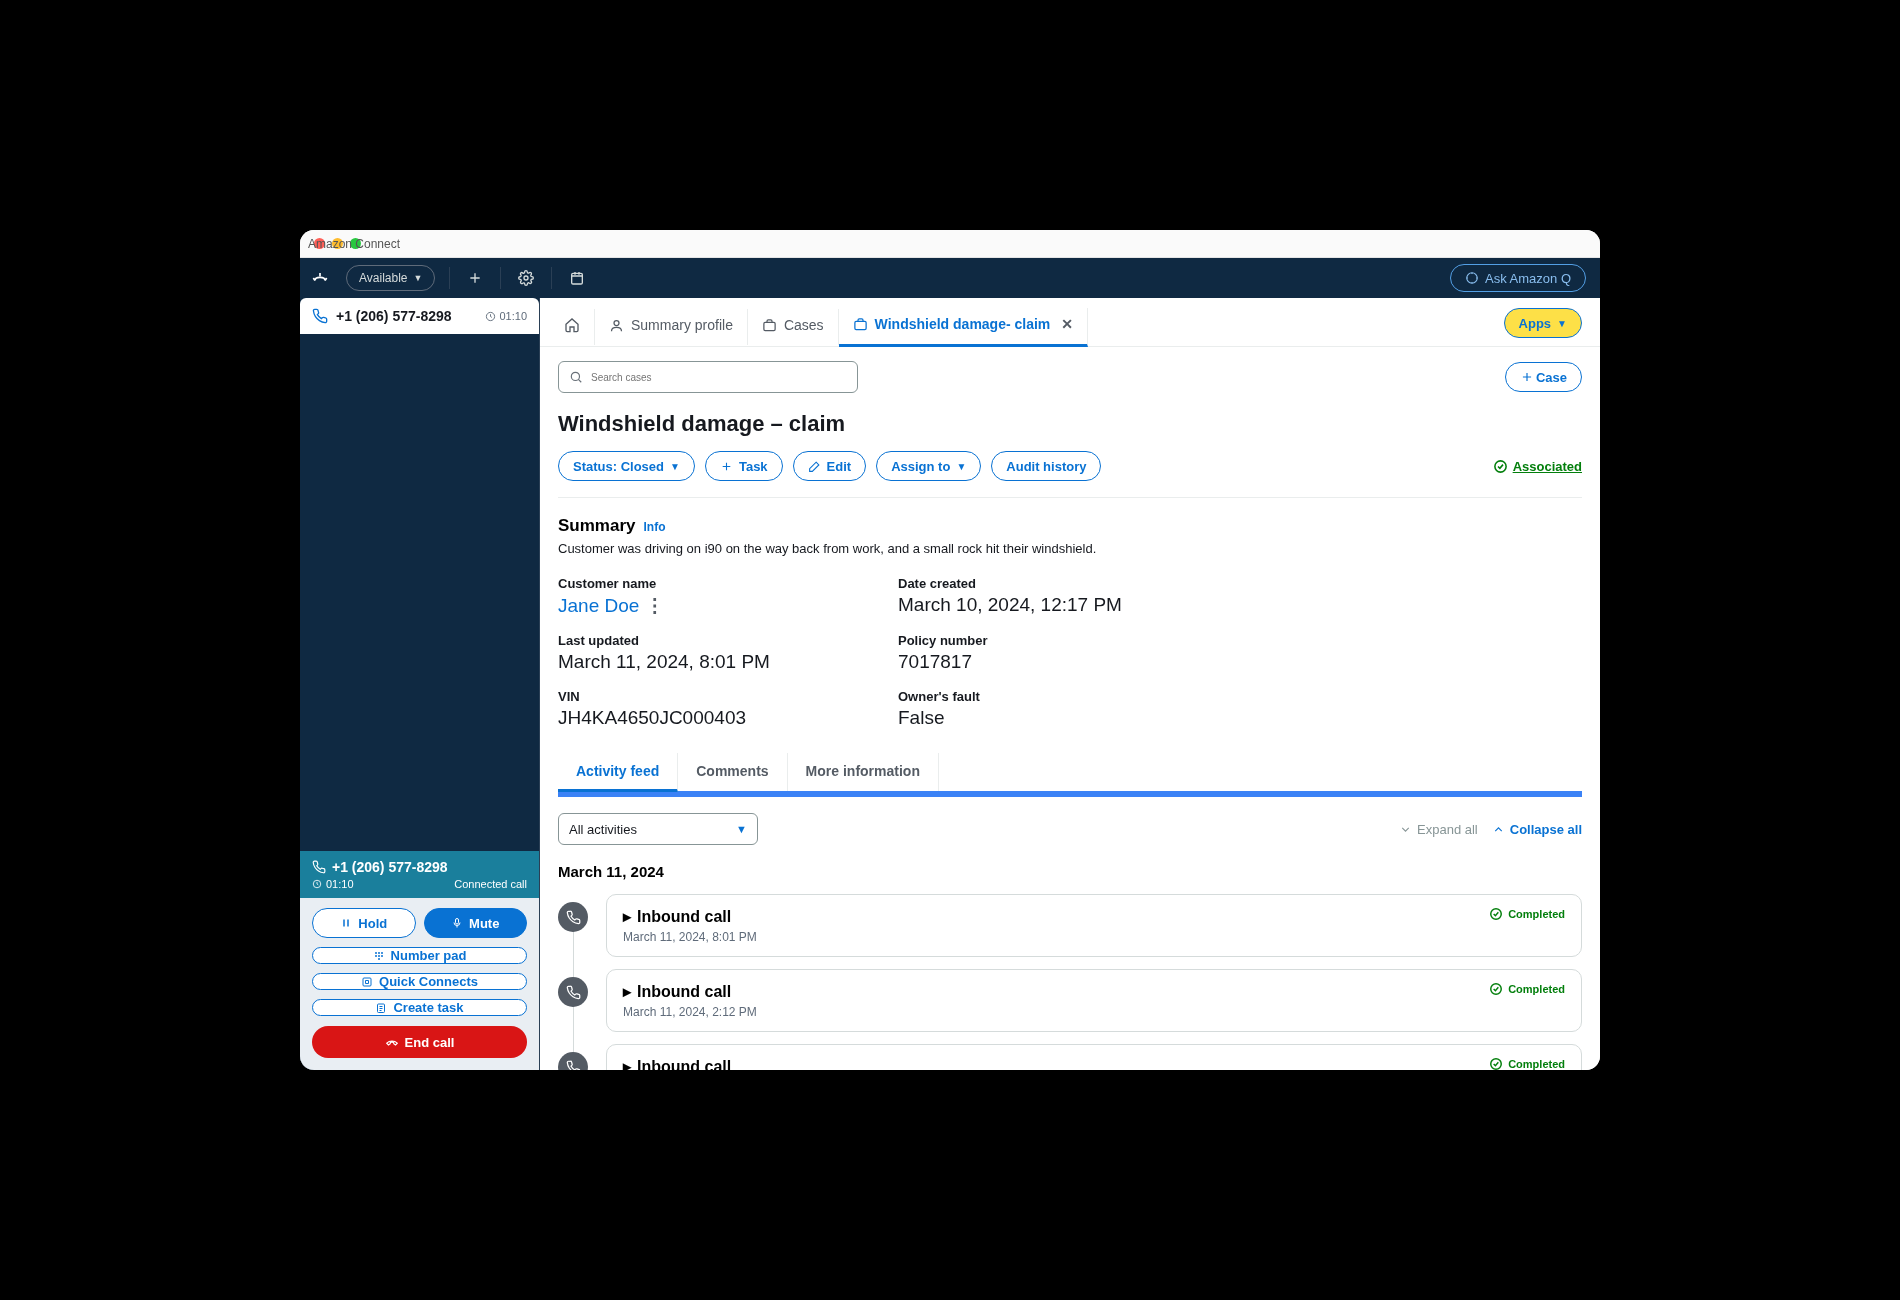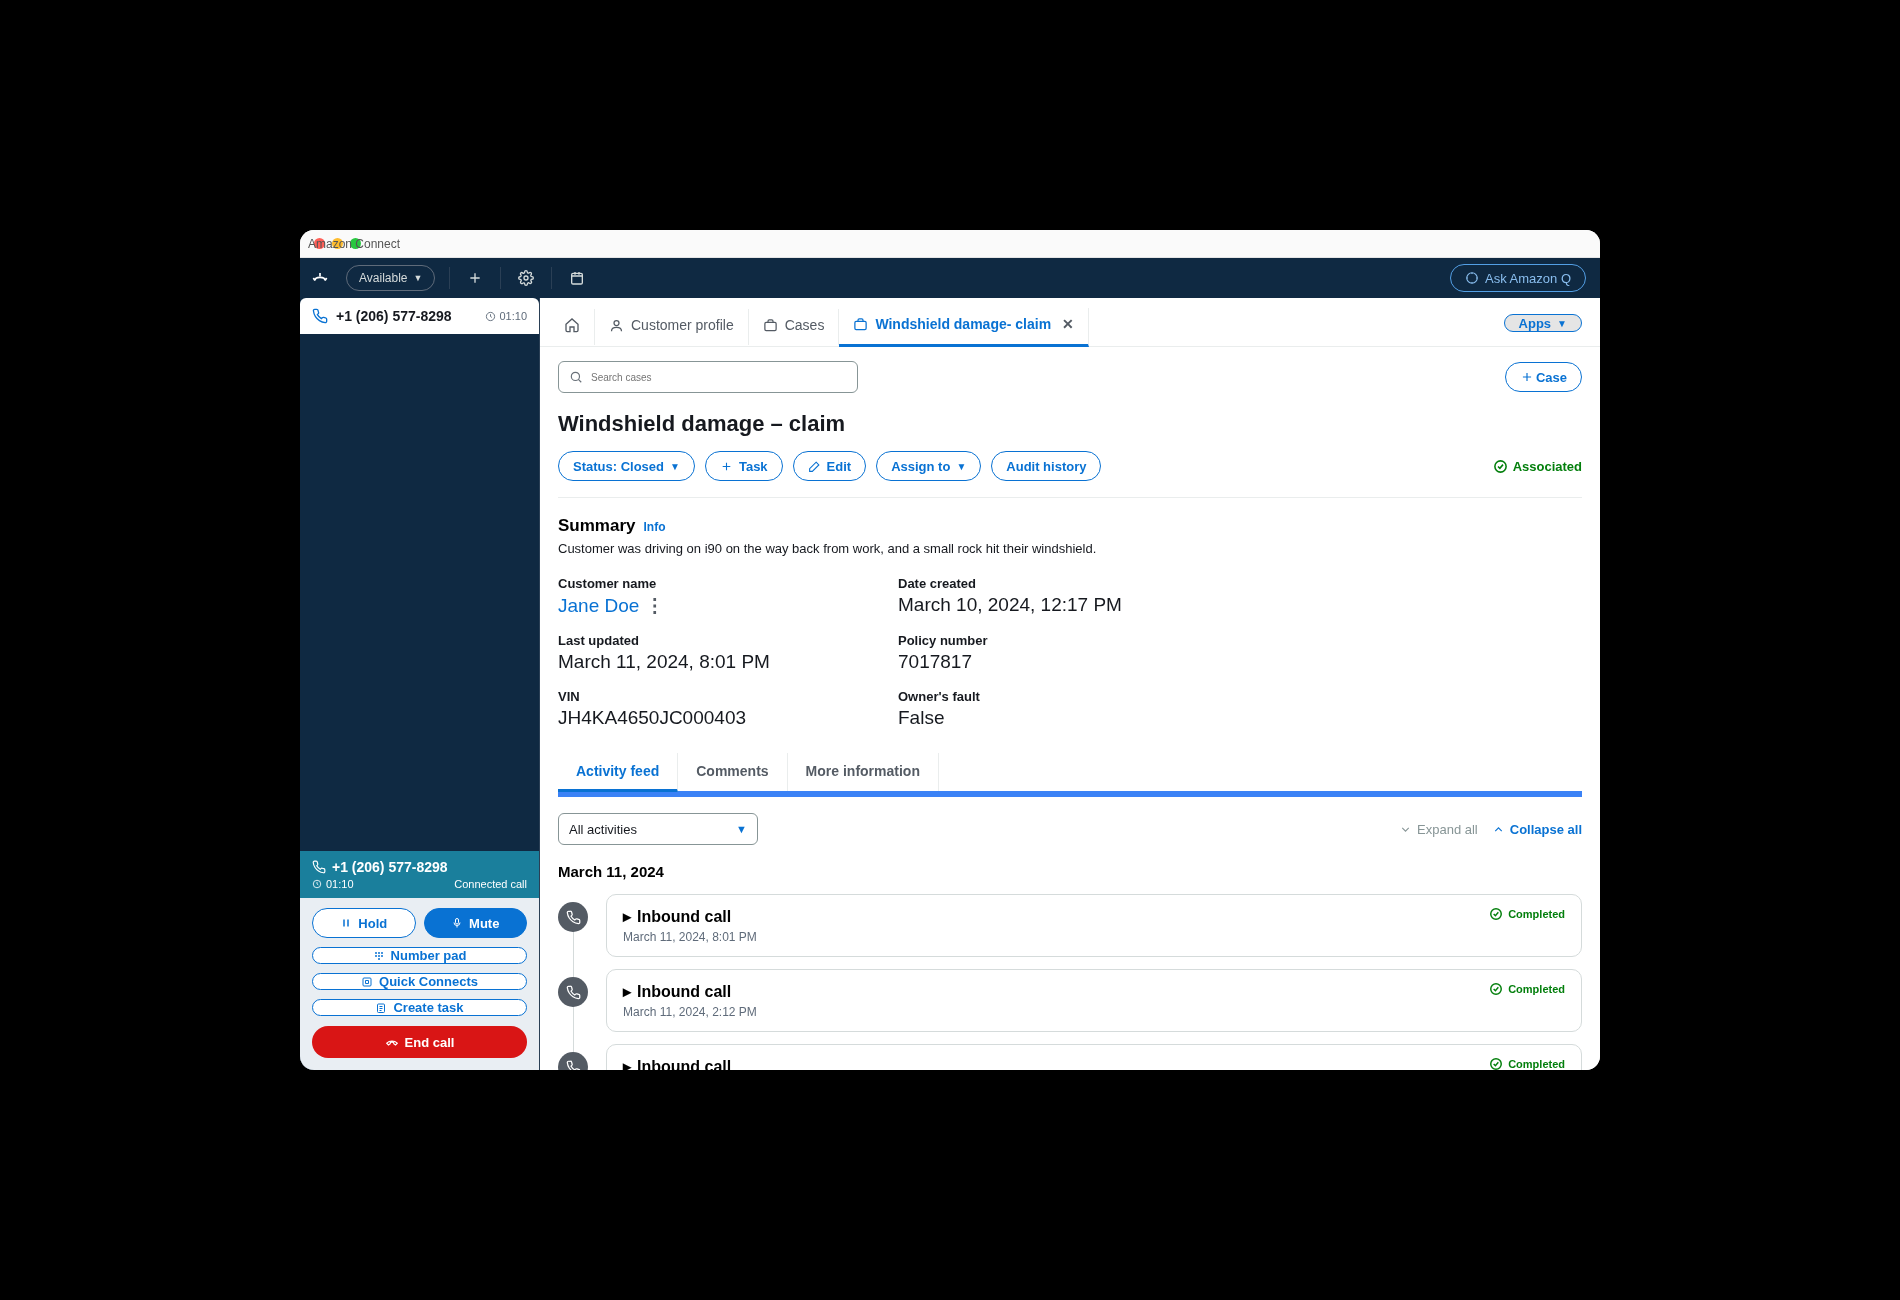--- a/index.html
+++ b/index.html
@@ -37,30 +37,30 @@
 .pill-btn.mute { background:#0972d3; color:#fff; }
 .pill-btn.full { width:100%; }
 .end-call { margin:auto 12px 12px; height:32px; border-radius:16px; background:#d91515; color:#fff; border:none; font-weight:700; font-size:13px; display:flex; align-items:center; justify-content:center; gap:6px; cursor:pointer; }
 .main { flex:1; background:#fff; overflow-y:auto; display:flex; flex-direction:column; }
 .tabbar { display:flex; align-items:center; padding:10px 18px 0; border-bottom:1px solid #eaeded; gap:0; }
 .tab { padding:8px 14px 12px; font-size:14px; color:#545b64; display:flex; align-items:center; gap:7px; cursor:pointer; border-right:1px solid #eaeded; }
 .tab:first-child{ padding-left:6px; padding-right:14px;}
 .tab.active { color:#0972d3; border-bottom:3px solid #0972d3; margin-bottom:-1px; font-weight:600; }
 .tab .x { font-size:14px; color:#545b64; margin-left:4px; }
 .tabbar-spacer{flex:1; border-right:none;}
-.apps-btn { border:1.5px solid #0972d3; color:#0972d3; border-radius:16px; height:18px; padding:0 14px; display:flex; align-items:center; gap:6px; font-size:13px; font-weight:600; cursor:pointer; background:#e5e5e5; margin-bottom:8px;}
+.apps-btn { border:1.5px solid #0972d3; color:#0972d3; border-radius:16px; height:30px; padding:0 14px; display:flex; align-items:center; gap:6px; font-size:13px; font-weight:600; cursor:pointer; background:#fde047; margin-bottom:8px;}
 .content { padding:14px 18px 24px; }
 .search-row { display:flex; align-items:center; gap:12px; margin-bottom:18px; }
 .search-box { width:300px; height:32px; border:1px solid #879596; border-radius:6px; display:flex; align-items:center; padding:0 10px; gap:8px; color:#687078; font-size:13px; }
 .search-box input { border:none; outline:none; flex:1; font-size:10px; }
 .case-btn { margin-left:auto; border:1.5px solid #0972d3; color:#0972d3; border-radius:16px; height:30px; padding:0 14px; display:flex; align-items:center; gap:2px; font-size:13px; font-weight:600; cursor:pointer; background:#fff;text-align:center; }
 h1.page-title { font-size:22px; font-weight:800; color:#16191f; margin-bottom:14px; }
 .action-row { display:flex; align-items:center; gap:10px; padding-bottom:16px; border-bottom:1px solid #eaeded; }
 .outline-btn { border:1.5px solid #0972d3; color:#0972d3; border-radius:16px; height:30px; padding:0 14px; display:flex; align-items:center; gap:6px; font-size:13px; font-weight:600; cursor:pointer; background:#fff; }
-.associated { margin-left:auto; color:#037f0c; font-size:13px; font-weight:600; display:flex; align-items:center; gap:5px; }
+.associated { margin-left:auto; color:#037f0c; font-size:13px; font-weight:600; display:flex; align-items:center; gap:5px;text-decoration:underline; }
 .section-head { display:flex; align-items:baseline; gap:8px; margin-top:18px; }
 .section-head h2 { font-size:17px; font-weight:800; }
 .info-link { color:#0972d3; font-size:12px; font-weight:600; cursor:pointer; }
 .summary-text { font-size:13px; color:#16191f; margin-top:5px; }
 .field-grid { display:grid; grid-template-columns: 300px 300px; row-gap:16px; column-gap:40px; margin-top:20px; }
 .field-label { font-size:13px; font-weight:700; color:#16191f; }
 .field-value { font-size:19px; color:#16191f; margin-top:3px; }
 .field-value.link { color:#0972d3; cursor:pointer; display:flex; align-items:center; gap:6px;}
 .subtabs { display:flex; border-bottom:6px solid #3b82f6; margin-top:24px; }
 .subtab { padding:10px 18px; font-size:14px; font-weight:600; color:#545b64; cursor:pointer; border-right:1px solid #eaeded;}
@@ -233,21 +233,21 @@
         <div class="tab">
           <svg width="16" height="16" viewBox="0 0 24 24" fill="none" stroke="currentColor" stroke-width="2">
               <path d="M3 11l9-8 9 8v9a2 2 0 0 1-2 2h-4v-7h-6v7H5a2 2 0 0 1-2-2z"></path>
             </svg>
         </div>
         <div class="tab">
           <svg width="15" height="15" viewBox="0 0 24 24" fill="none" stroke="currentColor" stroke-width="2">
               <circle cx="12" cy="8" r="4"></circle>
               <path d="M4 21c0-4 4-6 8-6s8 2 8 6"></path>
             </svg>
-          <span>Customer profile</span>
+          <span>Summary profile</span>
         </div>
         <div class="tab">
           <svg width="15" height="15" viewBox="0 0 24 24" fill="none" stroke="currentColor" stroke-width="2">
               <rect x="3" y="7" width="18" height="13" rx="2"></rect>
               <path d="M8 7V5a2 2 0 0 1 2-2h4a2 2 0 0 1 2 2v2"></path>
             </svg>
           <span>Cases</span>
         </div>
         <div class="tab active">
           <svg width="15" height="15" viewBox="0 0 24 24" fill="none" stroke="currentColor" stroke-width="2">

